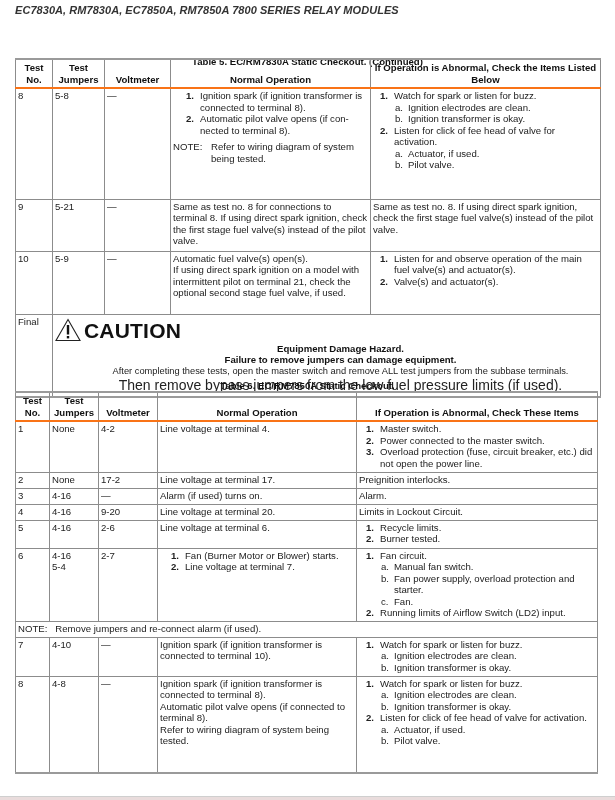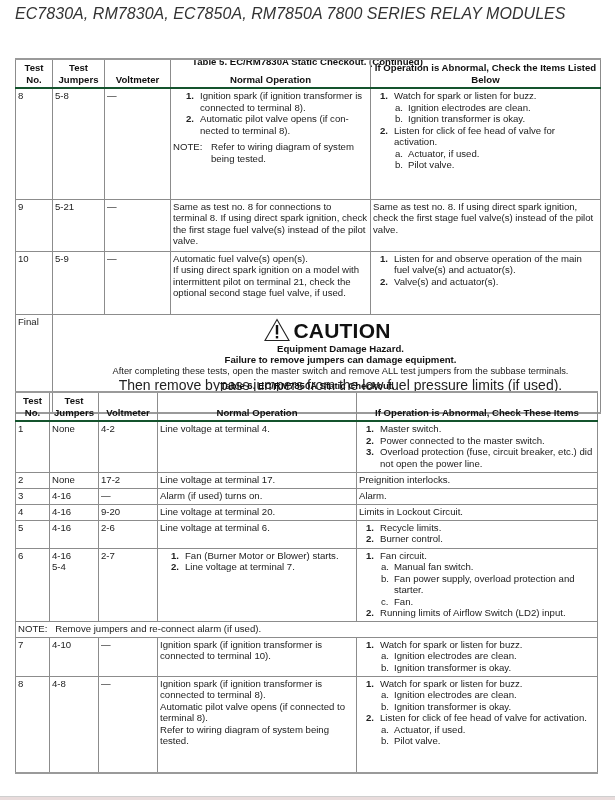--- a/index.html
+++ b/index.html
@@ -1,39 +1,39 @@
 <!DOCTYPE html>
 <html><head>
 <meta charset="utf-8">
 <style>
   * { box-sizing: border-box; margin: 0; padding: 0; }
   html, body { width: 615px; height: 800px; background: #ffffff; overflow: hidden; }
   body { font-family: "Liberation Sans", sans-serif; color: #222; font-size: 9.6px; line-height: 1.2; position: relative; }
 
-  .doc-header { position: absolute; left: 15px; top: 4px; font-style: italic; font-size: 16px; color: #333; letter-spacing: 0.05px; }
+  .doc-header { position: absolute; left: 15px; top: 4px; font-style: italic; font-size: 11px; color: #333; letter-spacing: 0.05px; font-weight: bold; }
 
   .caption { position: absolute; left: 0; width: 615px; text-align: center; font-weight: bold; font-size: 9.6px; color: #111; }
 
   table { position: absolute; border-collapse: collapse; table-layout: fixed; }
   table td, table th { border: 1px solid #8c8c8c; vertical-align: top; padding: 1px 2px 2px 2px; font-weight: normal; text-align: left; }
   table { border-top: 2px solid #9a9a9a; border-bottom: 2px solid #9a9a9a; }
-  table th { font-weight: bold; text-align: center; vertical-align: bottom; padding-top: 2px; padding-bottom: 2px; border-bottom: 2px solid #14532d; color: #111; }
+  table th { font-weight: bold; text-align: center; vertical-align: bottom; padding-top: 2px; padding-bottom: 2px; border-bottom: 2px solid #f97316; color: #111; }
 
   .list { list-style: none; }
   .list li { position: relative; padding-left: 21px; }
   .list li .num { position: absolute; left: 7px; font-weight: bold; }
   .sub { list-style: none; }
   .sub li { position: relative; padding-left: 14px; }
   .sub li .let { position: absolute; left: 1px; font-weight: normal; }
 
   .note { display: flex; margin-top: 5px; }
   .note .lbl { width: 38px; flex: none; }
 
   .caution-box { display: flex; flex-direction: column; padding: 3px 0 2px 20px; }
-  .caution-title { display: flex; align-items: center; justify-content: center; }
+  .caution-title { display: flex; align-items: center; }
   .caution-title .word { font-weight: bold; font-size: 21px; letter-spacing: 0.2px; margin-left: 3px; color: #111; }
   .caution-body { padding-left: 10px; }
   .caution-body .b { font-weight: bold; color: #111; }
 
   .bottom-strip { position: absolute; left: 0; top: 796px; width: 615px; height: 4px; background: #e9dcdc; border-top: 1px solid #cfcfcf; }
 </style>
 </head>
 <body>
 
 <div class="doc-header">EC7830A, RM7830A, EC7850A, RM7850A 7800 SERIES RELAY MODULES</div>
@@ -106,21 +106,21 @@
       <div>If using direct spark ignition on a model with intermittent pilot on terminal 21, check the optional second stage fuel valve, if used.</div>
     </td>
     <td>
       <ul class="list">
         <li><span class="num">1.</span><span>Listen for and observe operation of the main fuel valve(s) and actuator(s).</span></li>
         <li><span class="num">2.</span><span>Valve(s) and actuator(s).</span></li>
       </ul>
     </td>
   </tr>
 
-  <tr style="height:99px;">
+  <tr style="height:83px;">
     <td>Final</td>
     <td colspan="4" style="padding:0;">
       <div class="caution-box" style="padding-left:2px;">
         <div class="caution-title">
           <span style="display:inline-block; width:26px; height:24px;">
             <svg width="26" height="24" viewBox="0 0 26 24">
                   <path d="M13 1.5 L25 22.5 L1 22.5 Z" fill="none" stroke="#222" stroke-width="1.1"></path>
                   <rect x="11.8" y="7" width="2.4" height="9.5" fill="#111"></rect>
                   <rect x="11.8" y="18" width="2.4" height="2.4" fill="#111"></rect>
                 </svg>
@@ -198,21 +198,21 @@
   </tr>
 
   <tr style="height:28px;">
     <td>5</td>
     <td>4-16</td>
     <td>2-6</td>
     <td>Line voltage at terminal 6.</td>
     <td>
       <ul class="list">
         <li><span class="num">1.</span><span>Recycle limits.</span></li>
-        <li><span class="num">2.</span><span>Burner control.</span></li>
+        <li><span class="num">2.</span><span>Burner tested.</span></li>
       </ul>
     </td>
   </tr>
 
   <tr style="height:73px;">
     <td>6</td>
     <td>
       <div>4-16</div>
       <div>5-4</div>
     </td>

